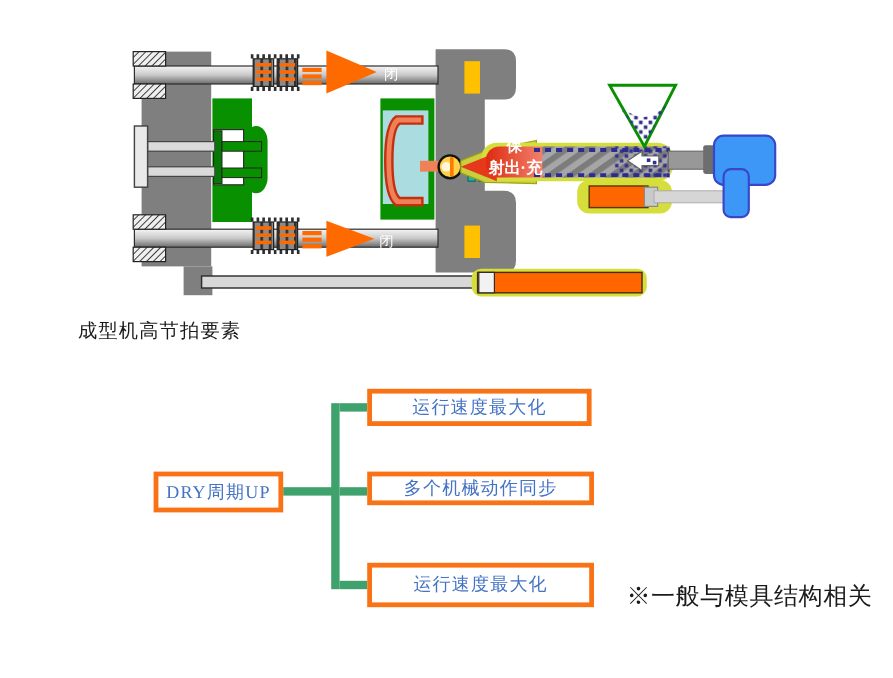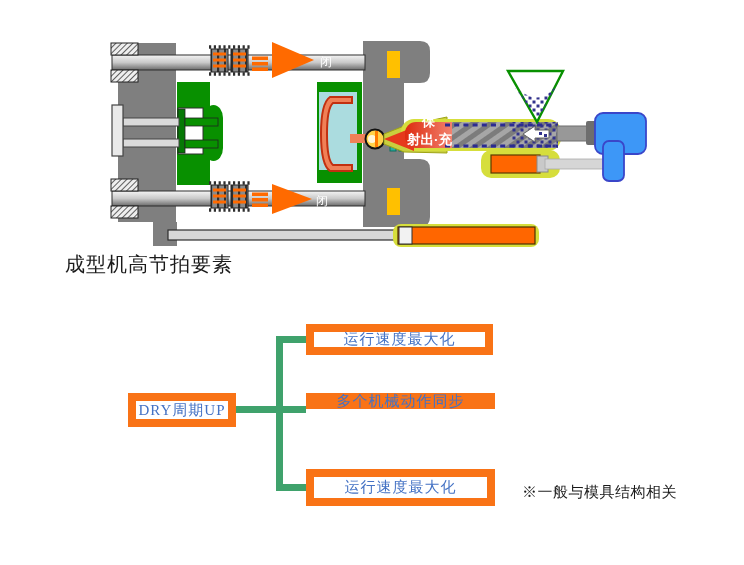--- a/index.html
+++ b/index.html
@@ -1,27 +1,27 @@
 <!DOCTYPE html>
 <html><head>
 <meta charset="utf-8">
 <style>
   html,body{margin:0;padding:0;background:#fff;}
   #canvas{position:relative;width:744px;height:565px;background:#ffffff;overflow:hidden;
           font-family:"Liberation Serif", serif;}
   #machine-svg{position:absolute;left:0;top:0;}
-  .caption{position:absolute;left:65px;top:251px;font-size:20px;color:#1a1a1a;
+  .caption{position:absolute;left:65px;top:266px;font-size:16px;color:#1a1a1a;
            letter-spacing:1px;}
-  .note{position:absolute;left:522px;top:483px;font-size:15px;color:#1a1a1a;letter-spacing:0.5px;}
-  .fc-box{position:absolute;box-sizing:border-box;background:#ffffff;border:8px solid #f97316;
+  .note{position:absolute;left:522px;top:483px;font-size:20px;color:#1a1a1a;letter-spacing:0.5px;}
+  .fc-box{position:absolute;box-sizing:border-box;background:#ffffff;border:4px solid #f97316;
           display:flex;align-items:center;justify-content:center;color:#4472C4;
           font-size:15px;letter-spacing:1px;z-index:2;}
   #fc-root{left:128px;top:393px;width:108px;height:34px;font-family:Liberation Serif, serif;}
   #fc-b0{left:306px;top:324px;width:187px;height:31px;}
-  #fc-b1{left:306px;top:393px;width:189px;height:16px;}
+  #fc-b1{left:306px;top:393px;width:189px;height:28px;}
   #fc-b2{left:306px;top:469px;width:189px;height:37px;}
   .fc-line{position:absolute;background:#3FA26C;z-index:1;}
   #ln-root{left:232px;top:406px;width:48px;height:7px;}
   #ln-vert{left:276px;top:336px;width:7px;height:155px;}
   #ln-a{left:283px;top:336px;width:23px;height:7px;}
   #ln-b{left:283px;top:406px;width:23px;height:7px;}
   #ln-c{left:283px;top:484px;width:23px;height:7px;}
   .barrel-text{font-family:"Liberation Sans", sans-serif;font-weight:bold;fill:#ffffff;}
   .arrow-label{font-family:"Liberation Sans", sans-serif;fill:#ffffff;font-size:12px;}
 </style>

